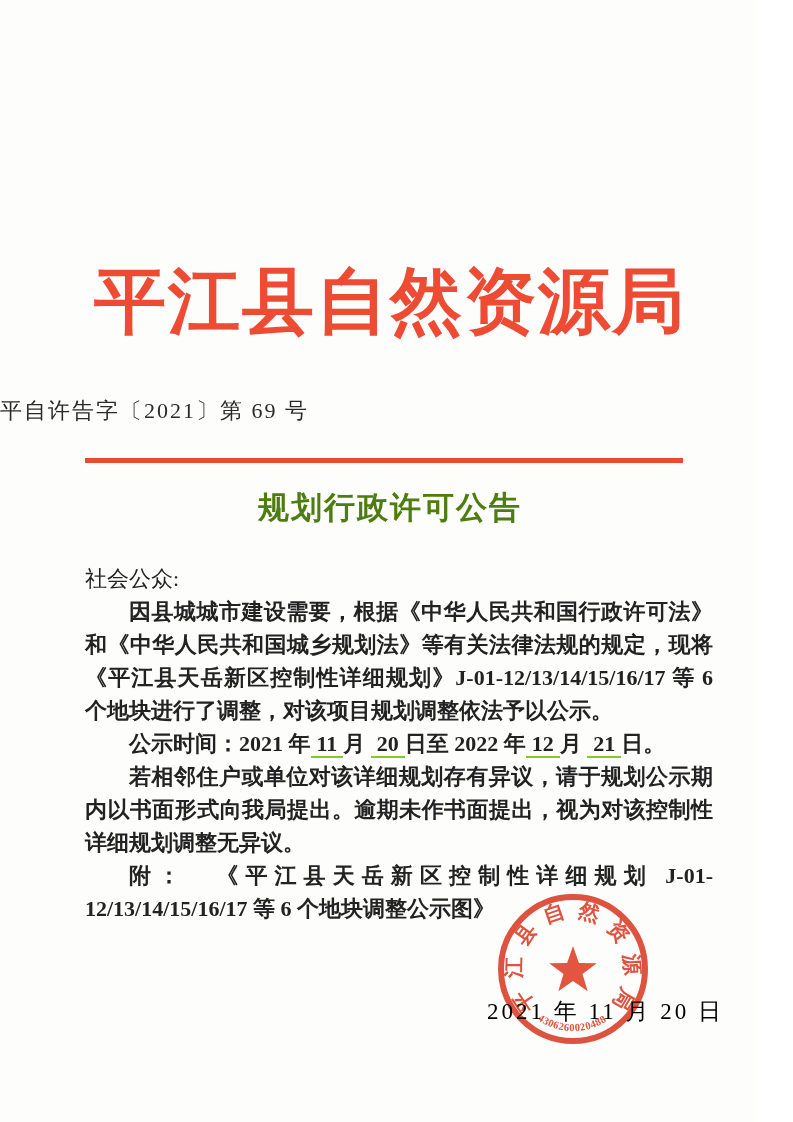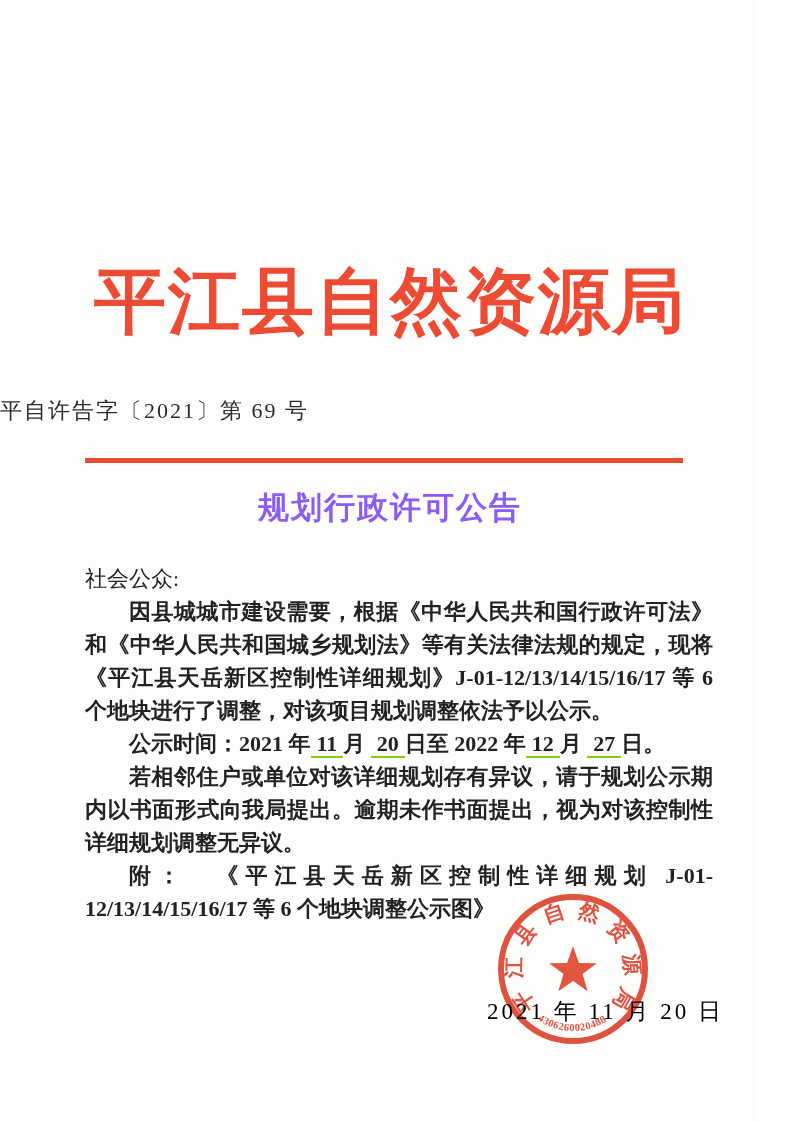--- a/index.html
+++ b/index.html
@@ -49,21 +49,21 @@
   }
   .doc-heading {
     position: absolute;
     top: 487px;
     left: 0;
     width: 780px;
     text-align: center;
     font-size: 31px;
     font-weight: 700;
     letter-spacing: 2px;
-    color: #8b5cf6;
+    color: #4d7c0f;
   }
   .body-block {
     position: absolute;
     top: 562px;
     left: 85px;
     width: 628px;
     font-size: 22px;
     line-height: 33px;
     color: #222222;
   }
@@ -119,21 +119,21 @@
   <div class="doc-number">平自许告字〔2021〕第 69 号</div>
 
   <div class="red-divider"></div>
 
   <div class="doc-heading">规划行政许可公告</div>
 
   <div class="body-block">
     <p class="salutation">社会公众:</p>
     <div>
         <p class="para indent"><span class="">因县城城市建设需要，根据《中华人民共和国行政许可法》和《中华人民共和国城乡规划法》等有关法律法规的规定，现将《平江县天岳新区控制性详细规划》J-01-12/13/14/15/16/17 等 6 个地块进行了调整，对该项目规划调整依法予以公示。</span></p>
-        <p class="para indent"><span class="">公示时间：2021 年</span><span class="u">11</span><span class="">月 </span><span class="u">20</span><span class="">日至 2022 年</span><span class="u">12</span><span class="">月 </span><span class="u">27</span><span class="">日。</span></p>
+        <p class="para indent"><span class="">公示时间：2021 年</span><span class="u">11</span><span class="">月 </span><span class="u">20</span><span class="">日至 2022 年</span><span class="u">12</span><span class="">月 </span><span class="u">21</span><span class="">日。</span></p>
         <p class="para indent"><span class="">若相邻住户或单位对该详细规划存有异议，请于规划公示期内以书面形式向我局提出。逾期未作书面提出，视为对该控制性详细规划调整无异议。</span></p>
         <p class="para indent"><span class="">附：　《平江县天岳新区控制性详细规划 J-01-12/13/14/15/16/17 等 6 个地块调整公示图》</span></p>
       </div>
   </div>
 
   <div class="issue-date">2021 年 11 月 20 日</div>
 
   <svg class="seal" viewBox="0 0 160 160" xmlns="http://www.w3.org/2000/svg">
     <circle cx="80" cy="82" r="72" fill="none" stroke="#dd4430" stroke-width="6"></circle>
     <polygon fill="#e2462e" points="80,59 85.9,75.9 103.8,76.3 89.5,87.1 94.7,104.2 80,94 65.3,104.2 70.5,87.1 56.2,76.3 74.1,75.9"></polygon>

